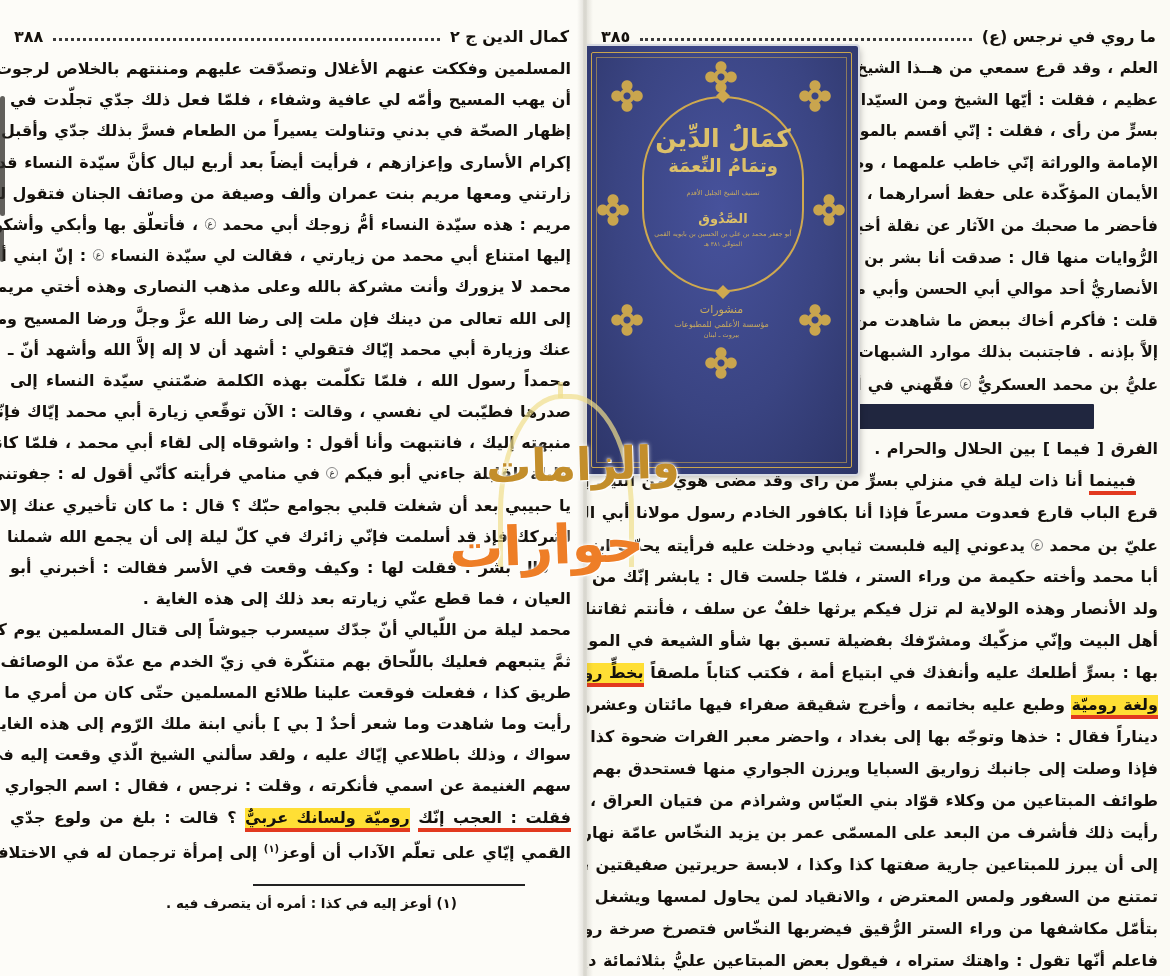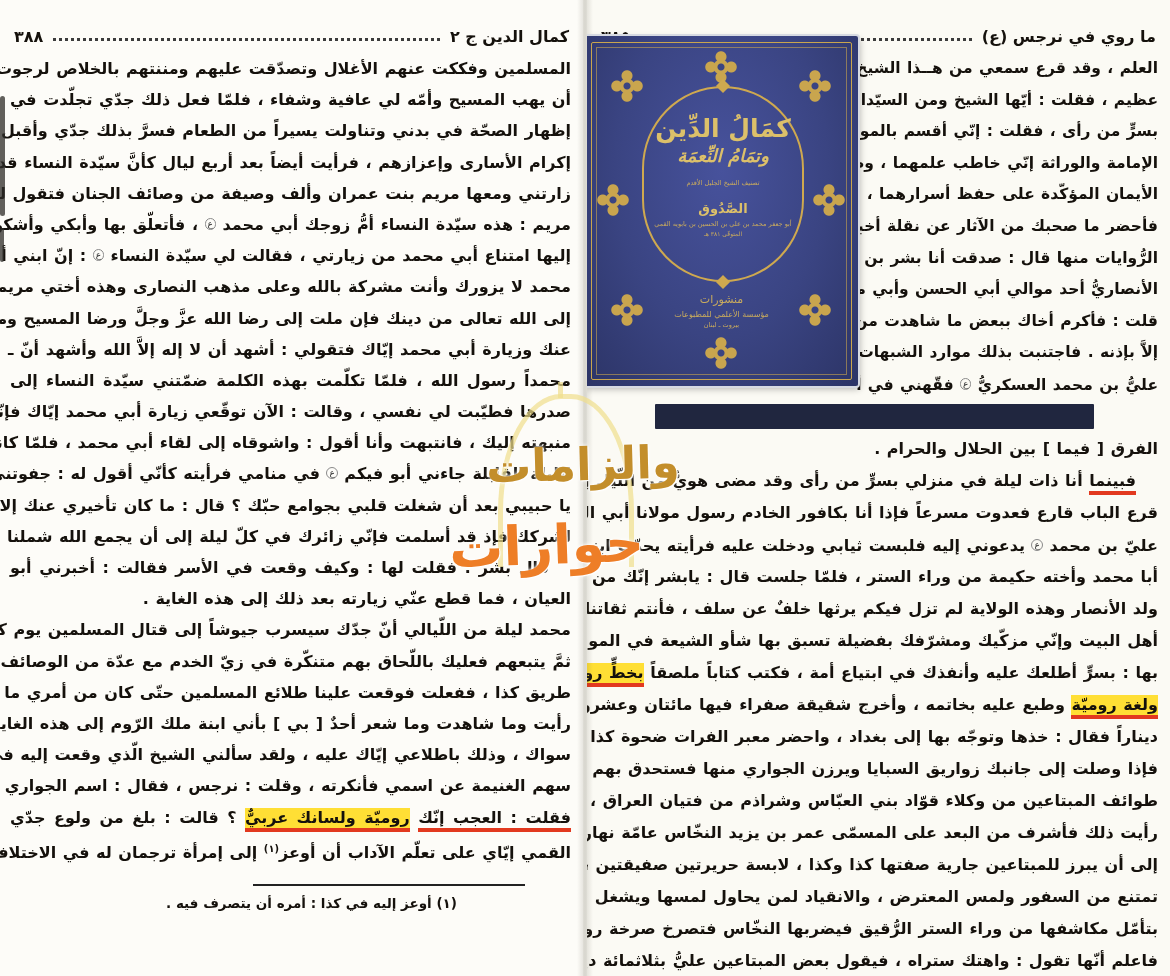--- a/index.html
+++ b/index.html
@@ -33,38 +33,38 @@
   .ul{border-bottom:4px solid #e2391f;padding-bottom:1px;}
   .sym{font-size:9px;font-weight:400;color:#333;border:1px solid #8a8a8a;border-radius:6px;
     padding:0 2px;vertical-align:3px;}
   .sup{font-size:10px;vertical-align:super;}
   
   .footnote-rule{width:272px;border-top:2px solid #222;margin:20px 58px 0 auto;}
   .footnote{font-size:13.5px;font-weight:700;padding:9px 126px 0 0;text-align:right;white-space:nowrap;}
   
   .smudge{position:absolute;background:#2e2c28;opacity:.75;z-index:3;border-radius:3px;}
   
-  .cover{position:absolute;left:-2px;top:36px;width:273px;height:350px;z-index:8;border-radius:2px;
+  .cover{position:absolute;left:-2px;top:46px;width:273px;height:428px;z-index:8;border-radius:2px;
     background:radial-gradient(ellipse at 50% 38%,#47529c 0%,#3a4482 55%,#2c3466 100%);
     box-shadow:0 0 0 2px #d7dae2,2px 3px 7px rgba(0,0,0,.28);}
   .cover .f1{position:absolute;inset:6px;border:1px solid #c9a54e;border-radius:2px;}
   .cover .f2{position:absolute;inset:11px;border:1px solid rgba(201,165,78,.6);}
   .floret{position:absolute;width:32px;height:32px;background:
     radial-gradient(circle at 50% 18%,#c9a54e 5px,rgba(0,0,0,0) 6px),
     radial-gradient(circle at 18% 50%,#c9a54e 5px,rgba(0,0,0,0) 6px),
     radial-gradient(circle at 82% 50%,#c9a54e 5px,rgba(0,0,0,0) 6px),
     radial-gradient(circle at 50% 82%,#c9a54e 5px,rgba(0,0,0,0) 6px),
     radial-gradient(circle at 50% 50%,#3a4482 3px,#c9a54e 4px,#c9a54e 7px,rgba(0,0,0,0) 8px);}
   .panel{position:absolute;left:57px;top:50px;width:158px;height:192px;
     border:2px solid #cfa94f;border-radius:50%/42%;text-align:center;color:#dcc06a;}
   .panel::before,.panel::after{content:"";position:absolute;left:calc(50% - 5px);width:10px;height:10px;
     background:#cfa94f;transform:rotate(45deg);}
   .panel::before{top:-7px;} .panel::after{bottom:-7px;}
   .cv-t1{margin-top:26px;font-size:25px;font-weight:700;}
-  .cv-t2{font-size:18px;font-weight:700;margin-top:2px;font-style:italic;}
+  .cv-t2{font-size:18px;font-weight:700;margin-top:2px;}
   .cv-sub{font-size:6.5px;margin-top:13px;color:#c9ab5e;}
   .cv-saduq{font-size:13px;font-weight:700;margin-top:14px;}
   .cv-name{font-size:6.5px;margin-top:4px;color:#c9ab5e;}
   .cv-death{font-size:6px;margin-top:2px;color:#c9ab5e;}
   .cv-pub{position:absolute;left:0;right:0;top:256px;text-align:center;color:#c9ab5e;line-height:1.5;}
   .cv-pub .p1{font-size:11px;} .cv-pub .p2{font-size:8px;} .cv-pub .p3{font-size:6.5px;}
   
   .wm{position:absolute;left:428px;top:392px;width:268px;height:262px;z-index:40;pointer-events:none;}
   .wm .dome{position:absolute;left:70px;top:2px;width:126px;height:168px;
     border:5px solid rgba(240,222,140,.7);border-bottom:none;

